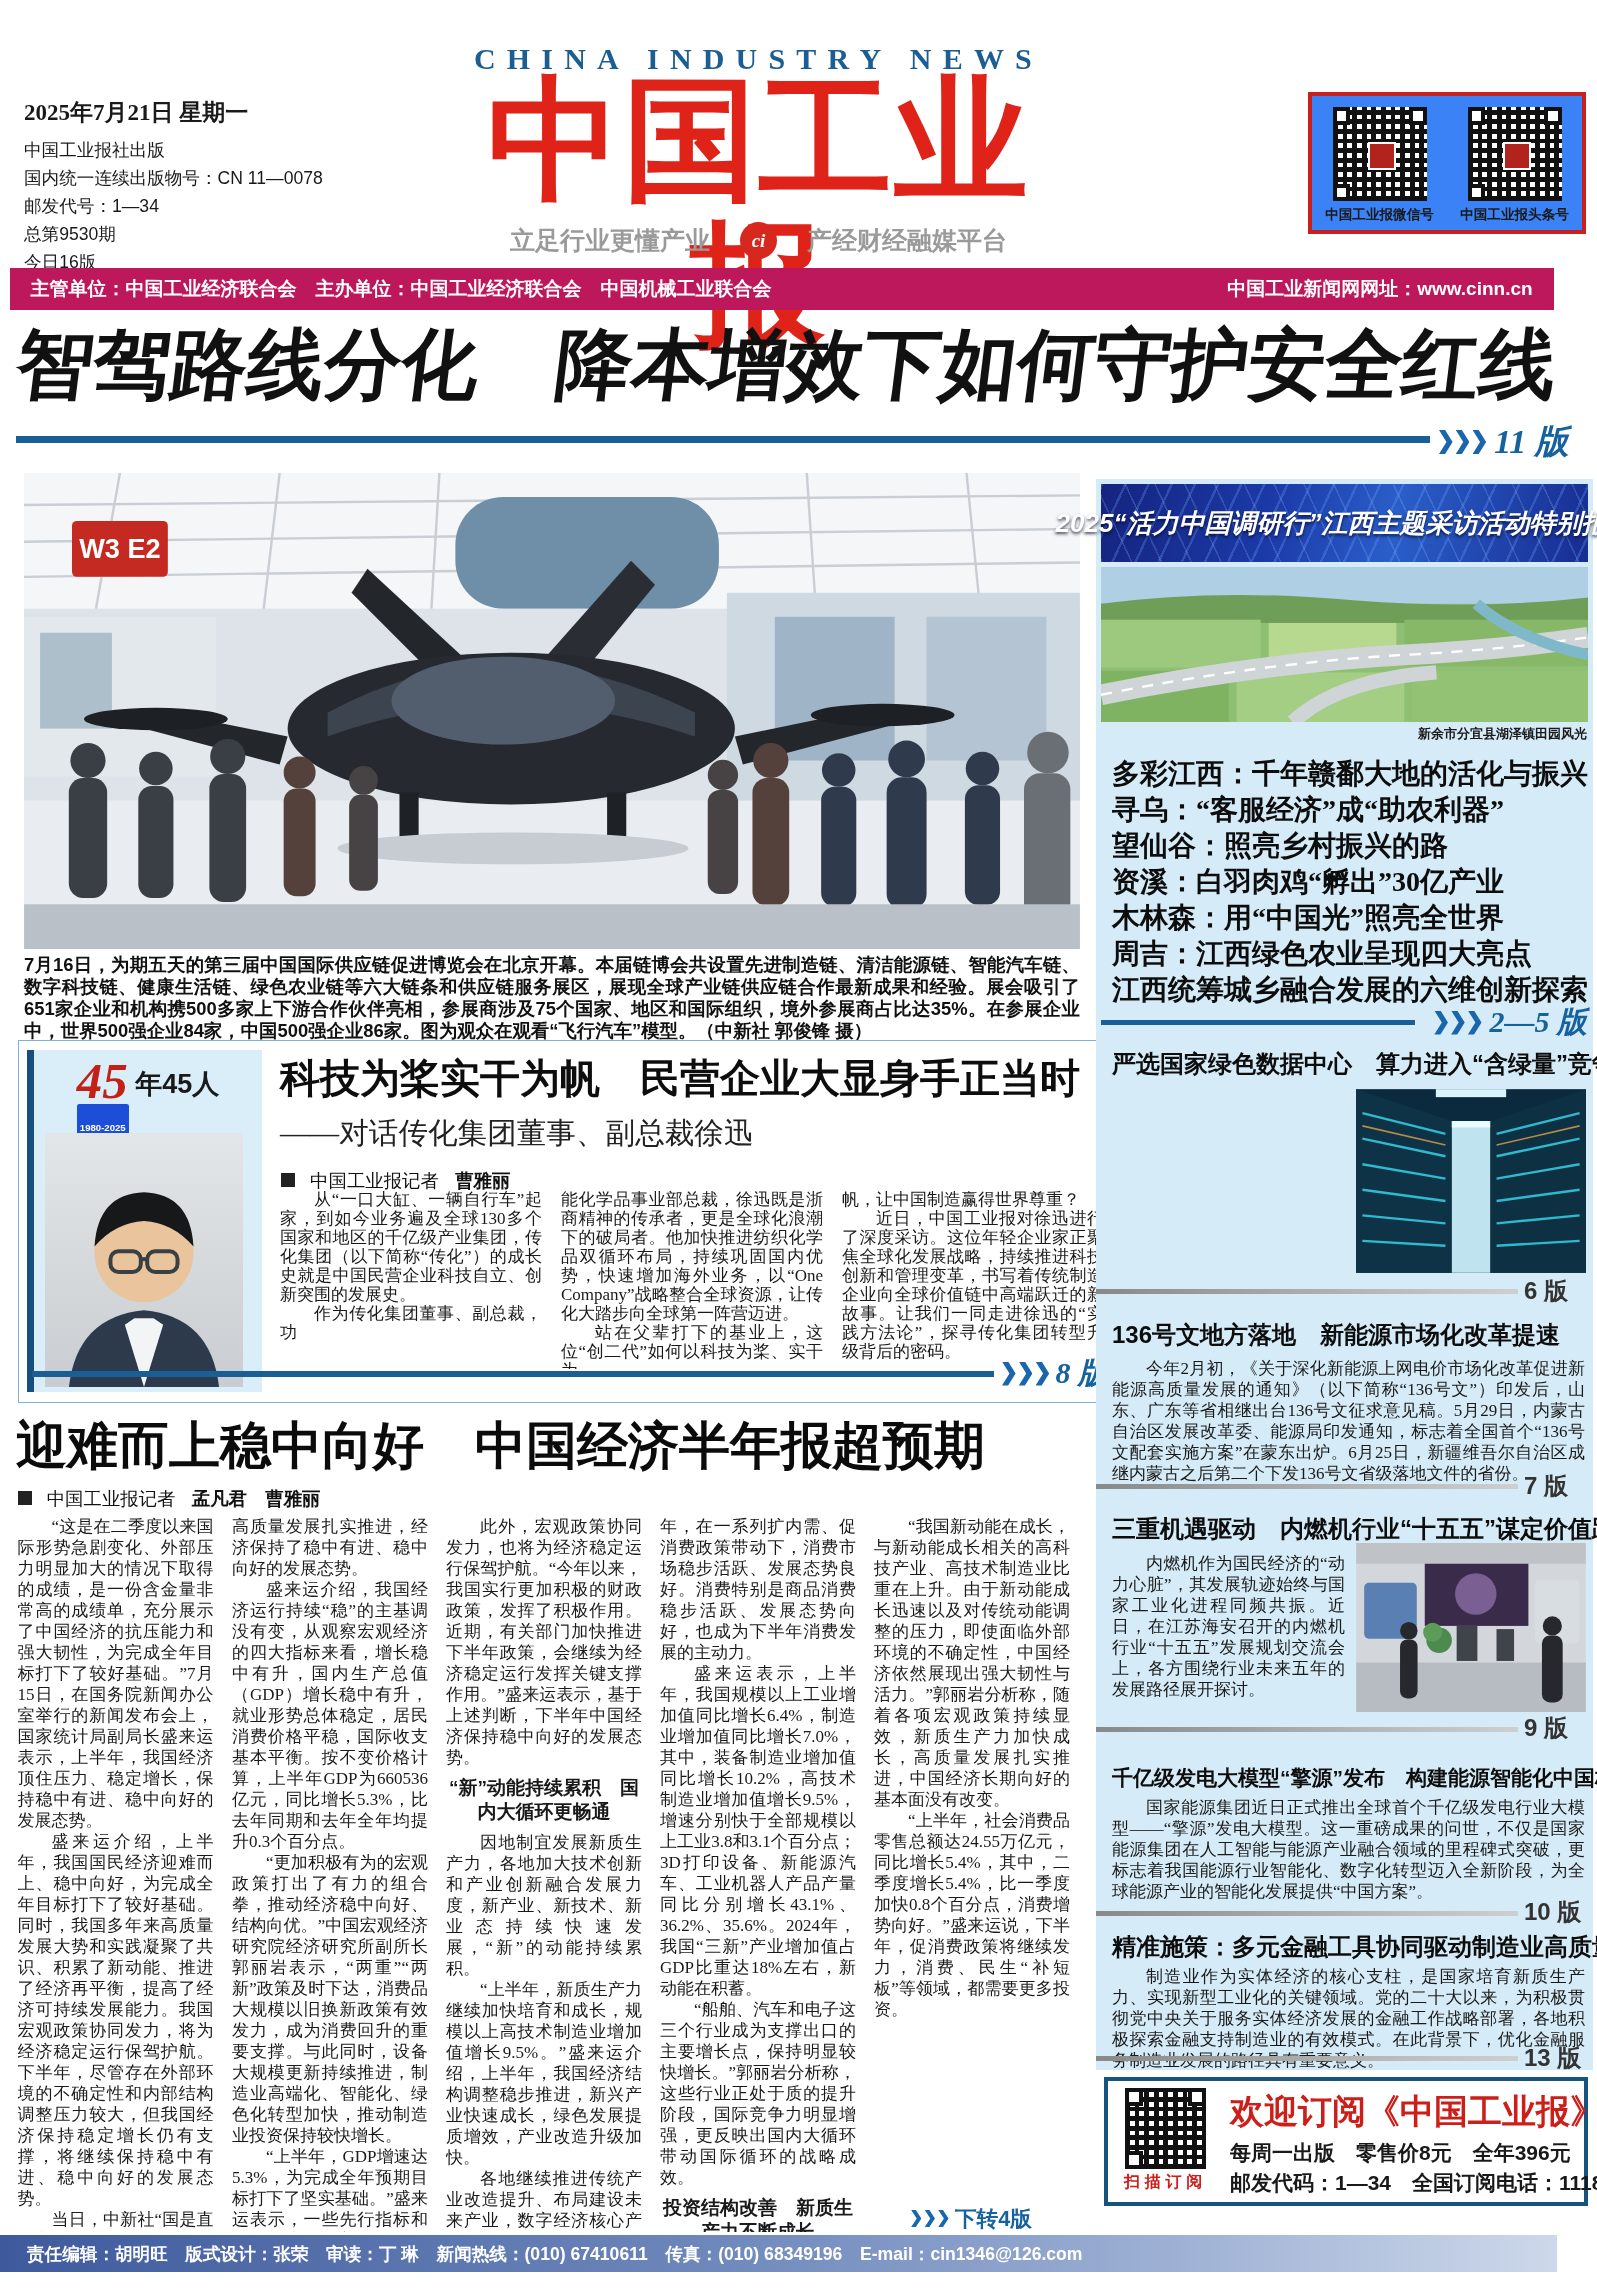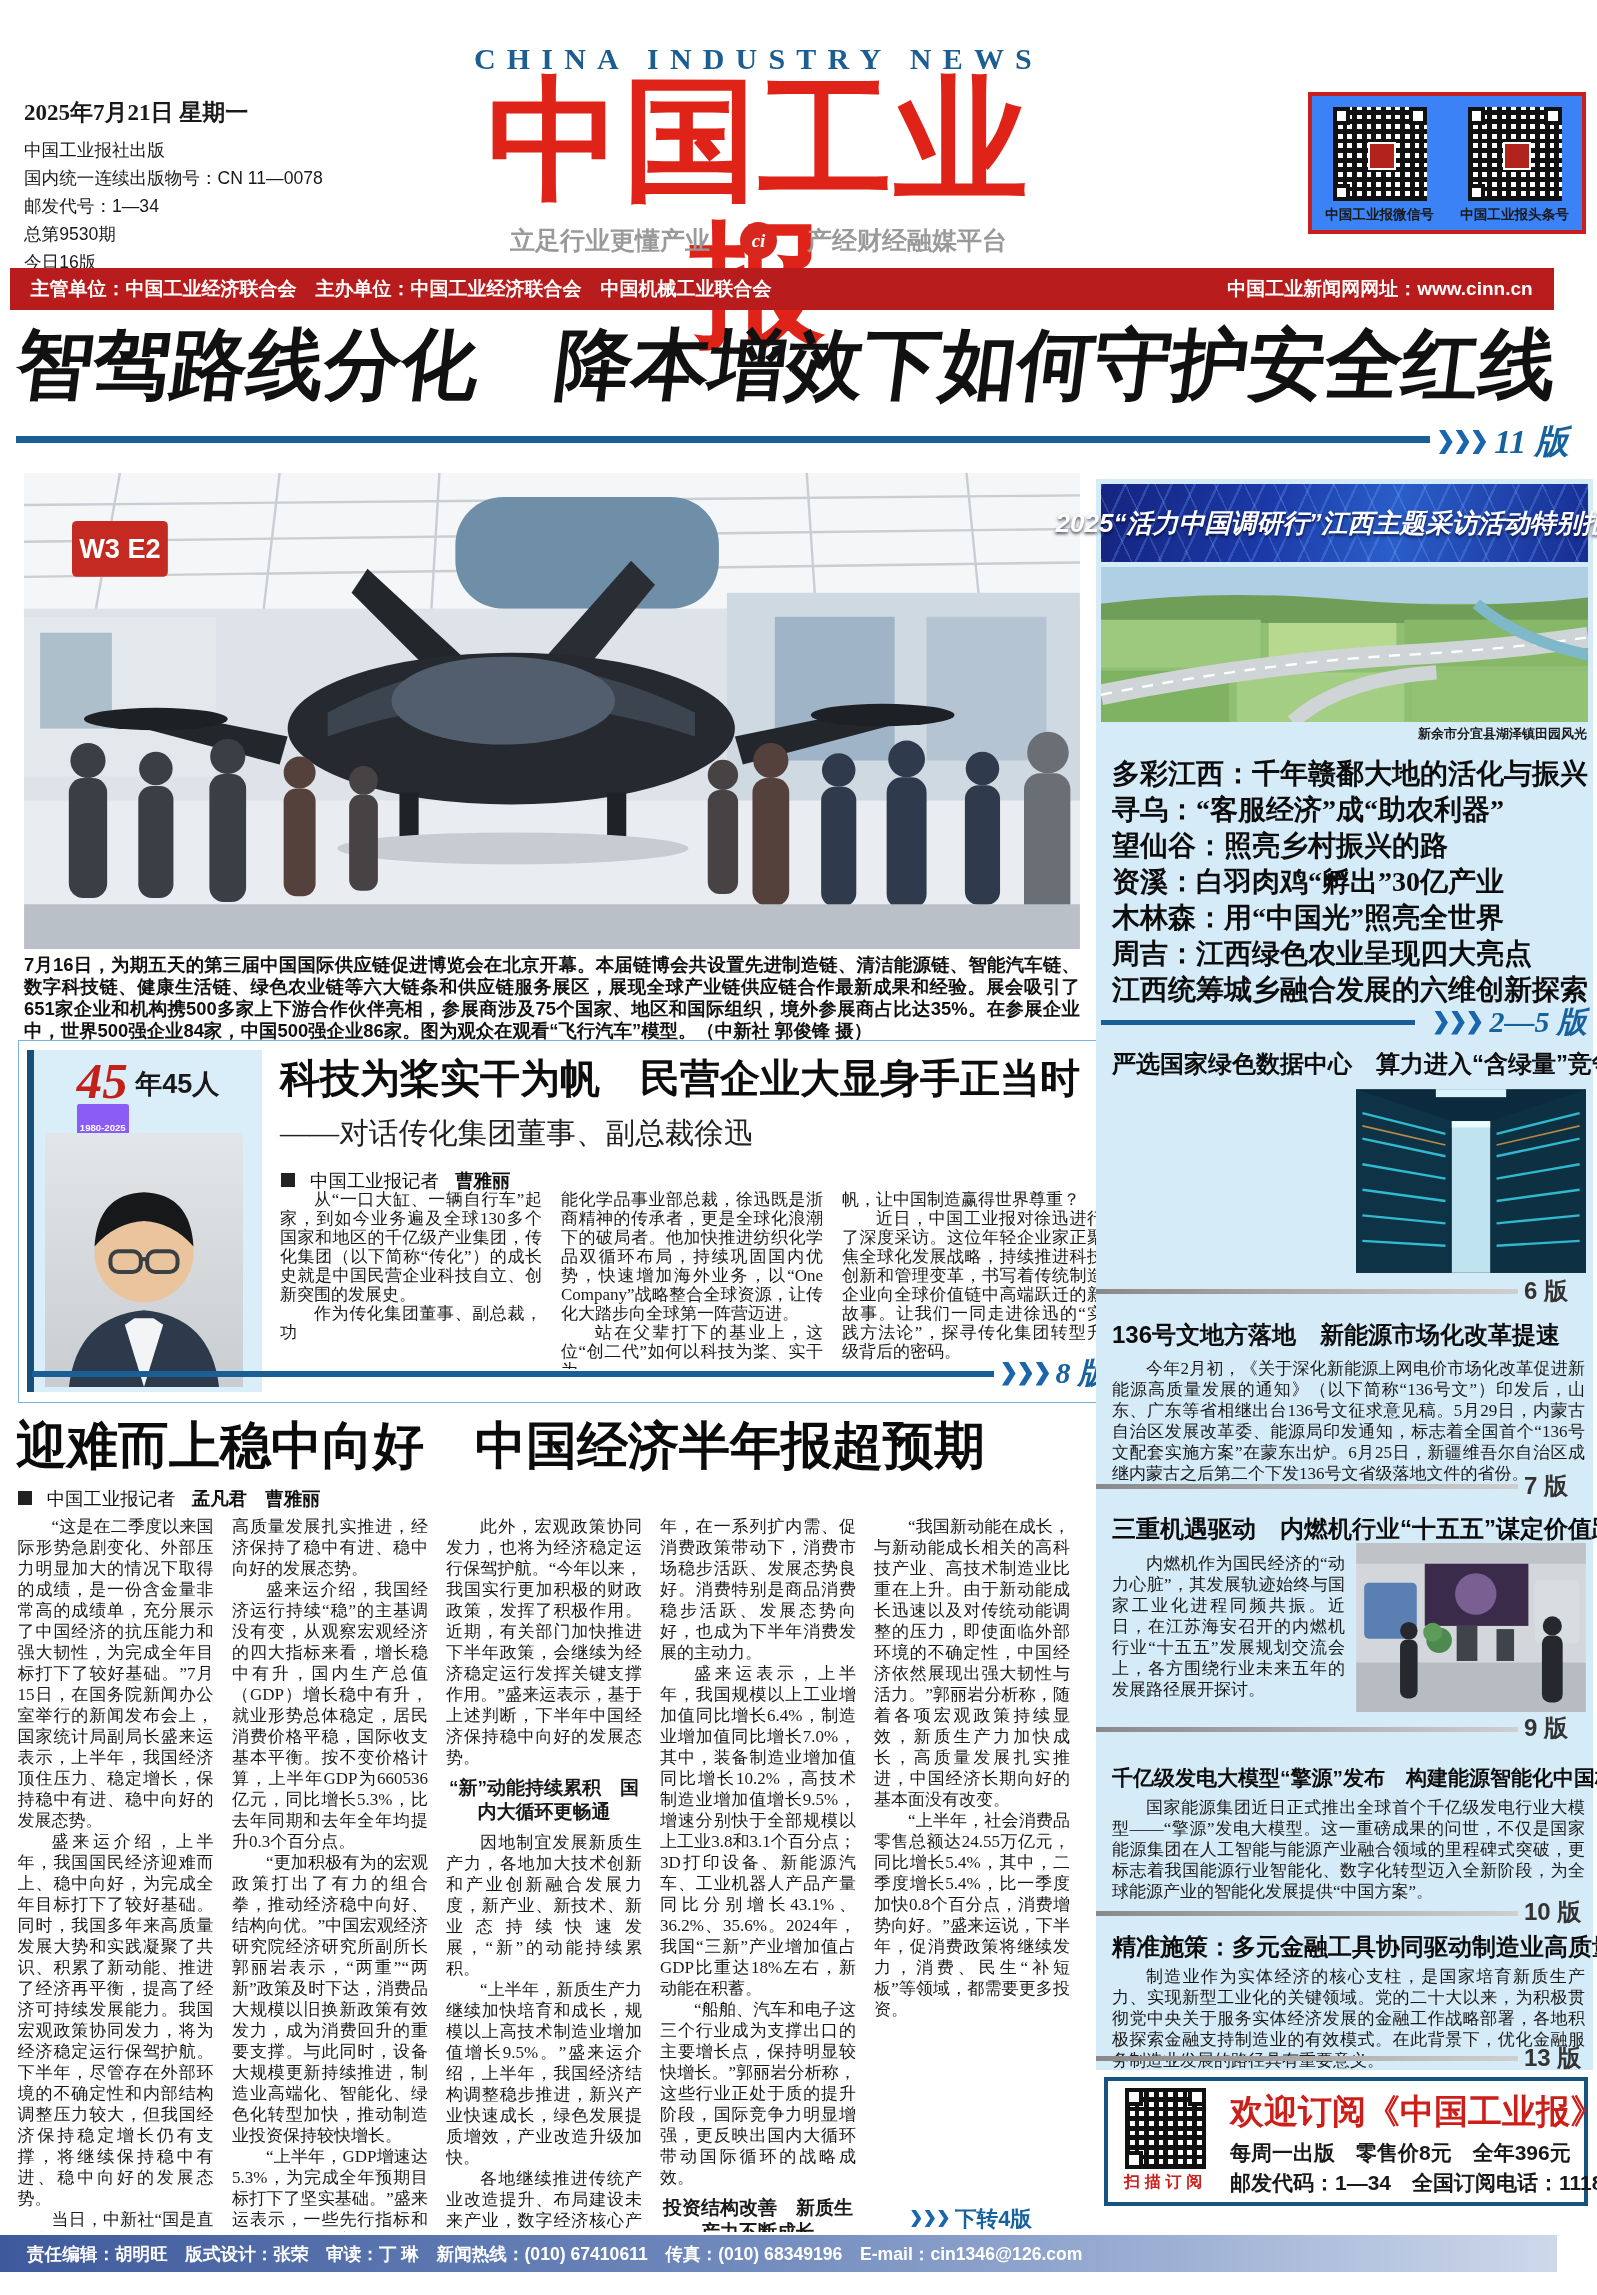--- a/index.html
+++ b/index.html
@@ -25,21 +25,21 @@
   .qr-unit{width:120px;text-align:center;}
   .qr{position:relative;width:94px;height:94px;margin:0 auto;
       background:repeating-linear-gradient(0deg,#111 0 4.8px,transparent 4.8px 9.6px),
                  repeating-linear-gradient(90deg,#111 0 4.8px,#fff 4.8px 9.6px);}
   .qr .fq{position:absolute;width:17.6px;height:17.6px;border:4px solid #111;background:#fff;box-sizing:border-box;}
   .qr .fq.tl{left:0;top:0;} .qr .fq.tr{right:0;top:0;} .qr .fq.bl{left:0;bottom:0;}
   .qr .logo{position:absolute;left:35px;top:35px;width:24px;height:24px;background:#b3231d;border:2.4px solid #fff;}
   .qr-label{font-size:13.6px;font-weight:bold;margin-top:4.8px;font-family:"Liberation Sans",sans-serif;}
 
   
-  .org-bar{left:9.6px;top:268px;width:1544px;height:42px;background:#b91c1c;color:#fff;
+  .org-bar{left:9.6px;top:268px;width:1544px;height:42px;background:#be185d;color:#fff;
            font-family:"Liberation Sans",sans-serif;font-weight:bold;font-size:19px;
            display:flex;align-items:center;justify-content:space-between;padding:0 21px;box-sizing:border-box;}
 
   
   .lead-head{left:11.2px;top:318px;width:1542px;font-size:77px;line-height:94px;font-weight:bold;
              transform:skewX(-7deg);transform-origin:left bottom;white-space:nowrap;color:#111;}
   .rule-blue{height:7.2px;background:#195e95;}
   .r11{left:16px;top:436px;width:1414px;}
   .pageref{color:#15629f;font-weight:bold;font-style:italic;font-family:"Liberation Serif",serif;white-space:nowrap;}
   .ref11{left:1439px;top:419px;display:flex;align-items:center;gap:8px;font-size:34px;}
@@ -52,21 +52,21 @@
   .photo{overflow:hidden;}
   .expo{left:24px;top:473px;width:1056px;height:476px;}
   .caption{left:24px;top:954px;width:1056px;font-family:"Liberation Sans",sans-serif;font-weight:bold;
            font-size:18.4px;line-height:22px;text-align:justify;color:#111;}
 
   
   .xu-frame{left:17.6px;top:1040px;width:1091px;height:361px;border:1.6px solid #7fb2d8;background:#fff;}
   .badge{left:27px;top:1050px;width:235px;height:342px;background:#daeef9;border-left:7.2px solid #164e7e;box-sizing:border-box;}
   .badge-top{display:flex;align-items:flex-start;justify-content:center;gap:6.4px;padding-top:8px;}
   .badge-45{color:#c32017;font-size:51px;font-weight:bold;font-style:italic;line-height:46px;font-family:"Liberation Serif",serif;}
-  .badge-years{display:block;background:#8b5cf6;color:#fff;font-size:9.6px;text-align:center;border-radius:2.4px;
+  .badge-years{display:block;background:#1d4ed8;color:#fff;font-size:9.6px;text-align:center;border-radius:2.4px;
                padding:0.8px 3.2px;font-family:"Liberation Sans",sans-serif;font-style:normal;}
   .badge-t1{font-size:27px;font-weight:bold;font-family:"Liberation Sans",sans-serif;line-height:30px;padding-top:11.2px;}
   .badge-t2{text-align:center;font-size:26px;font-weight:bold;font-family:"Liberation Sans",sans-serif;letter-spacing:4px;}
   .portrait{left:45px;top:1133px;width:198px;height:254px;}
   .xu-head{left:280px;top:1051px;width:823px;font-size:40px;font-weight:bold;white-space:nowrap;
            font-family:"Liberation Sans",sans-serif;color:#0d0d0d;}
   .xu-sub{left:280px;top:1113px;width:823px;font-size:29.6px;color:#222;}
   .byline{font-size:18.4px;font-family:"Liberation Sans",sans-serif;color:#111;}
   .byline .sq{display:inline-block;width:14.4px;height:14.4px;background:#222;margin-right:9.6px;}
   .byline b{margin-left:11.2px;}

